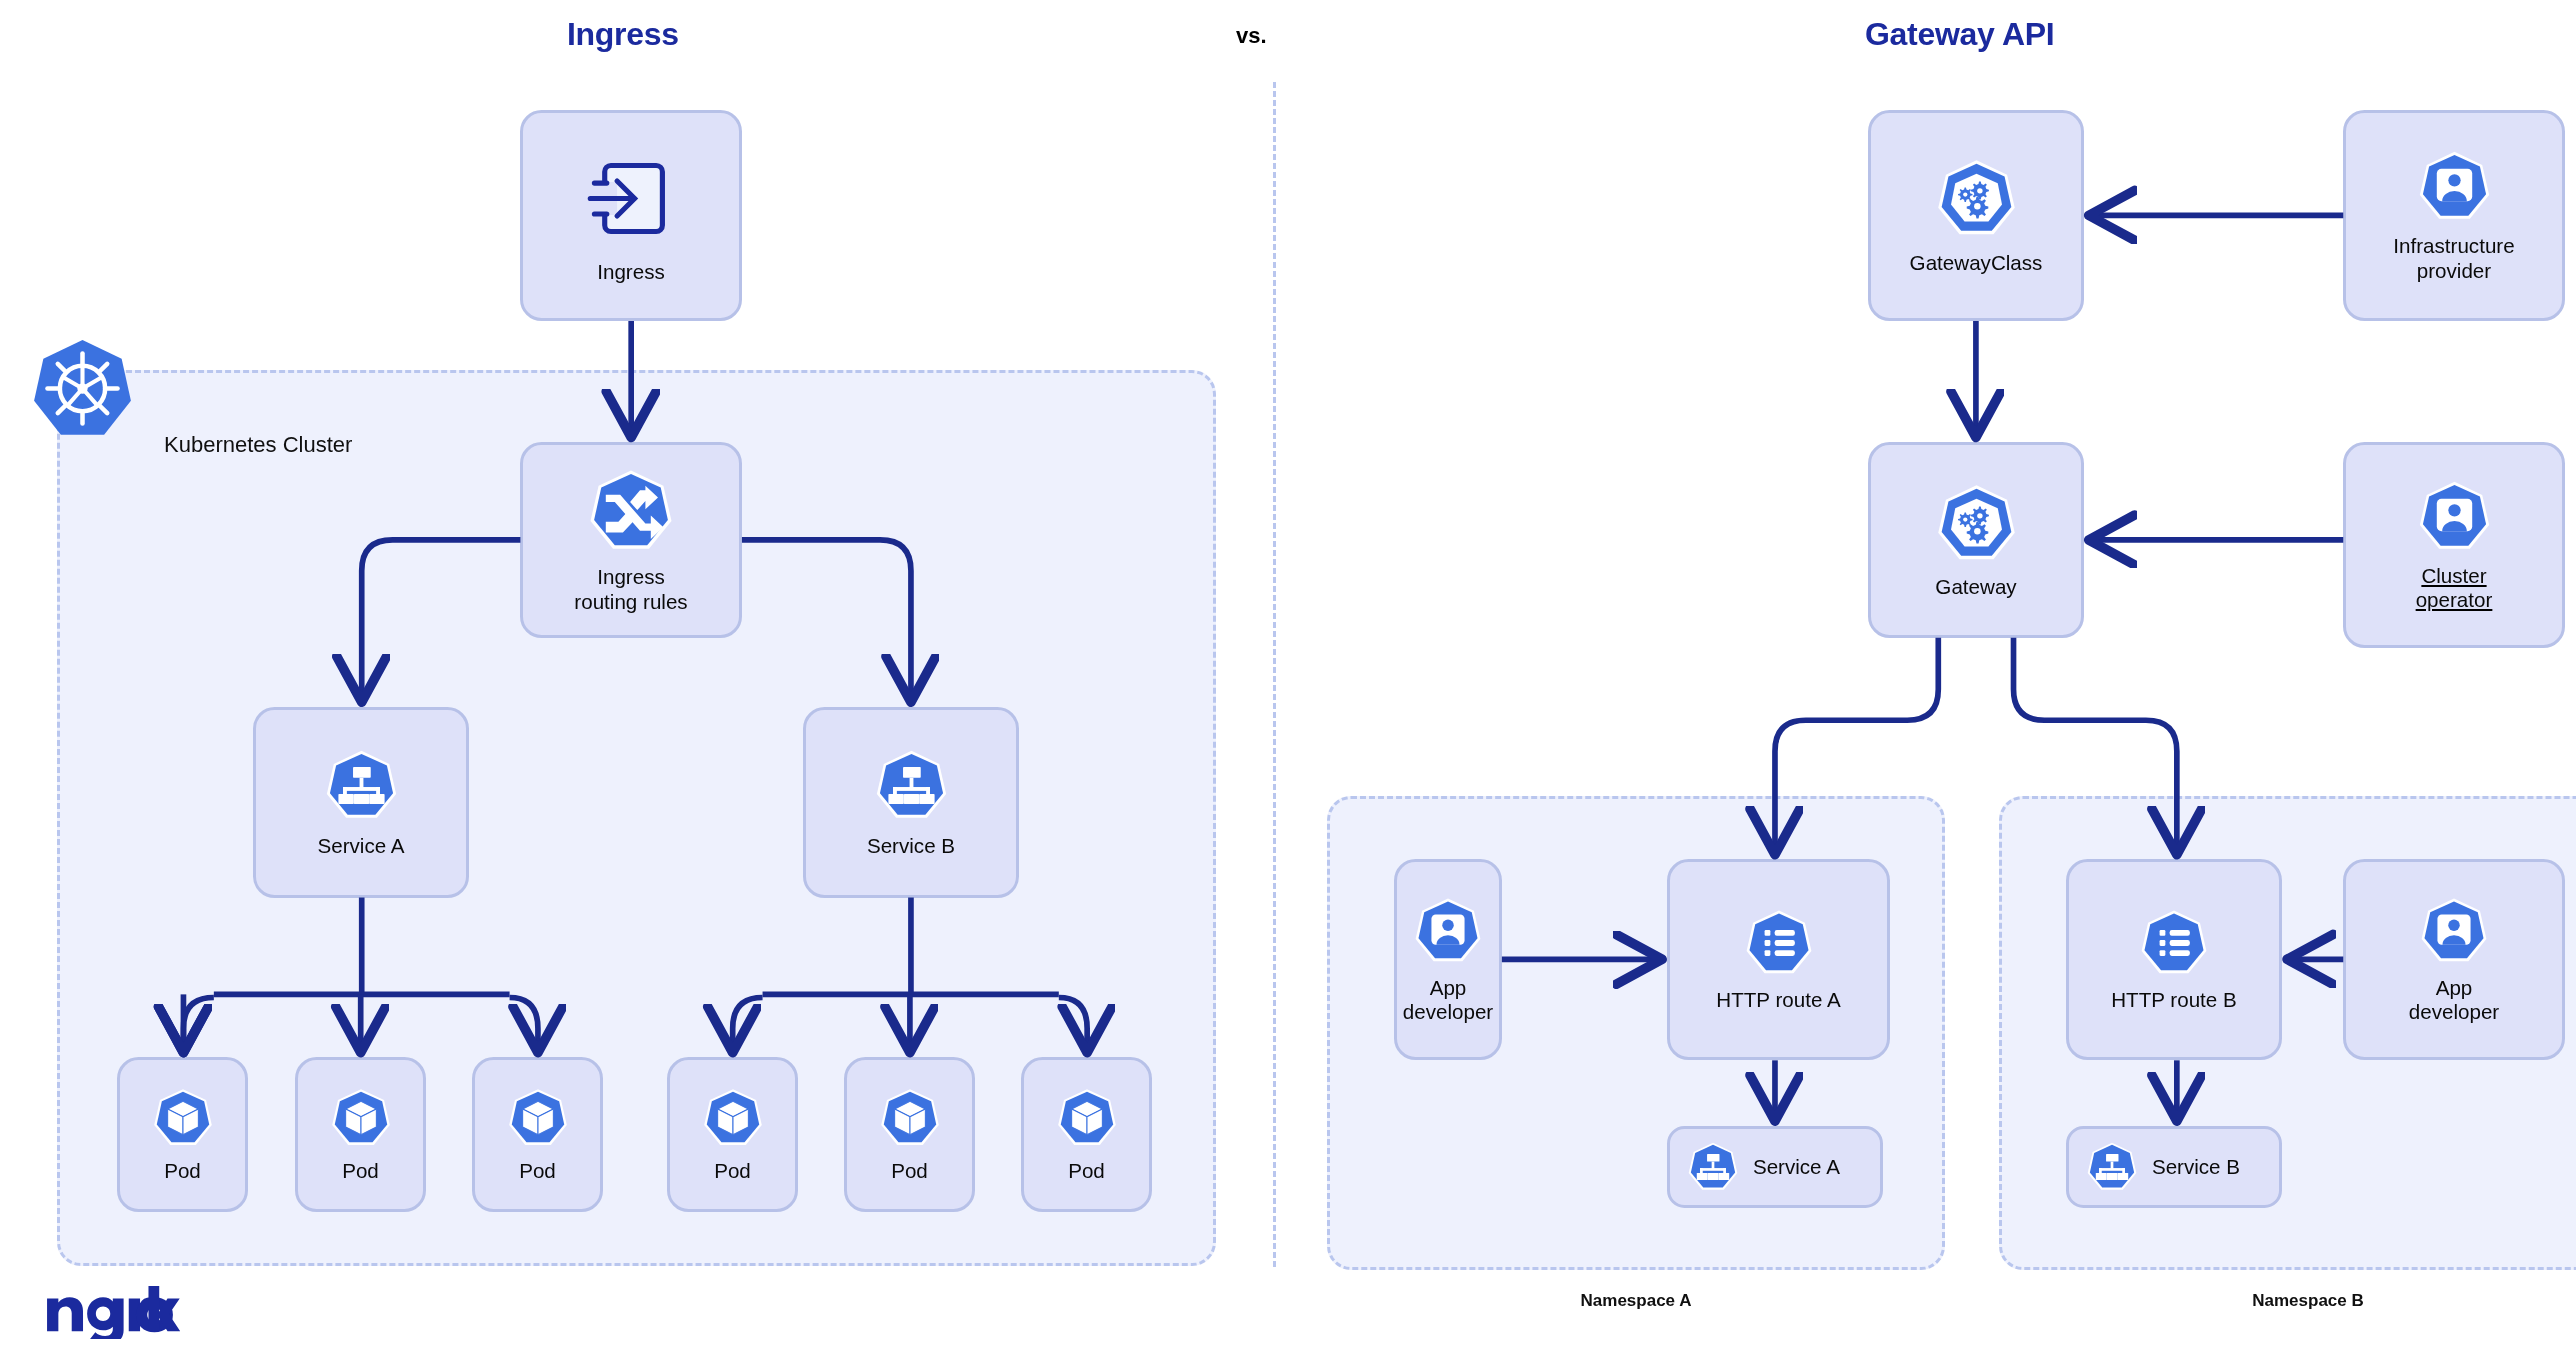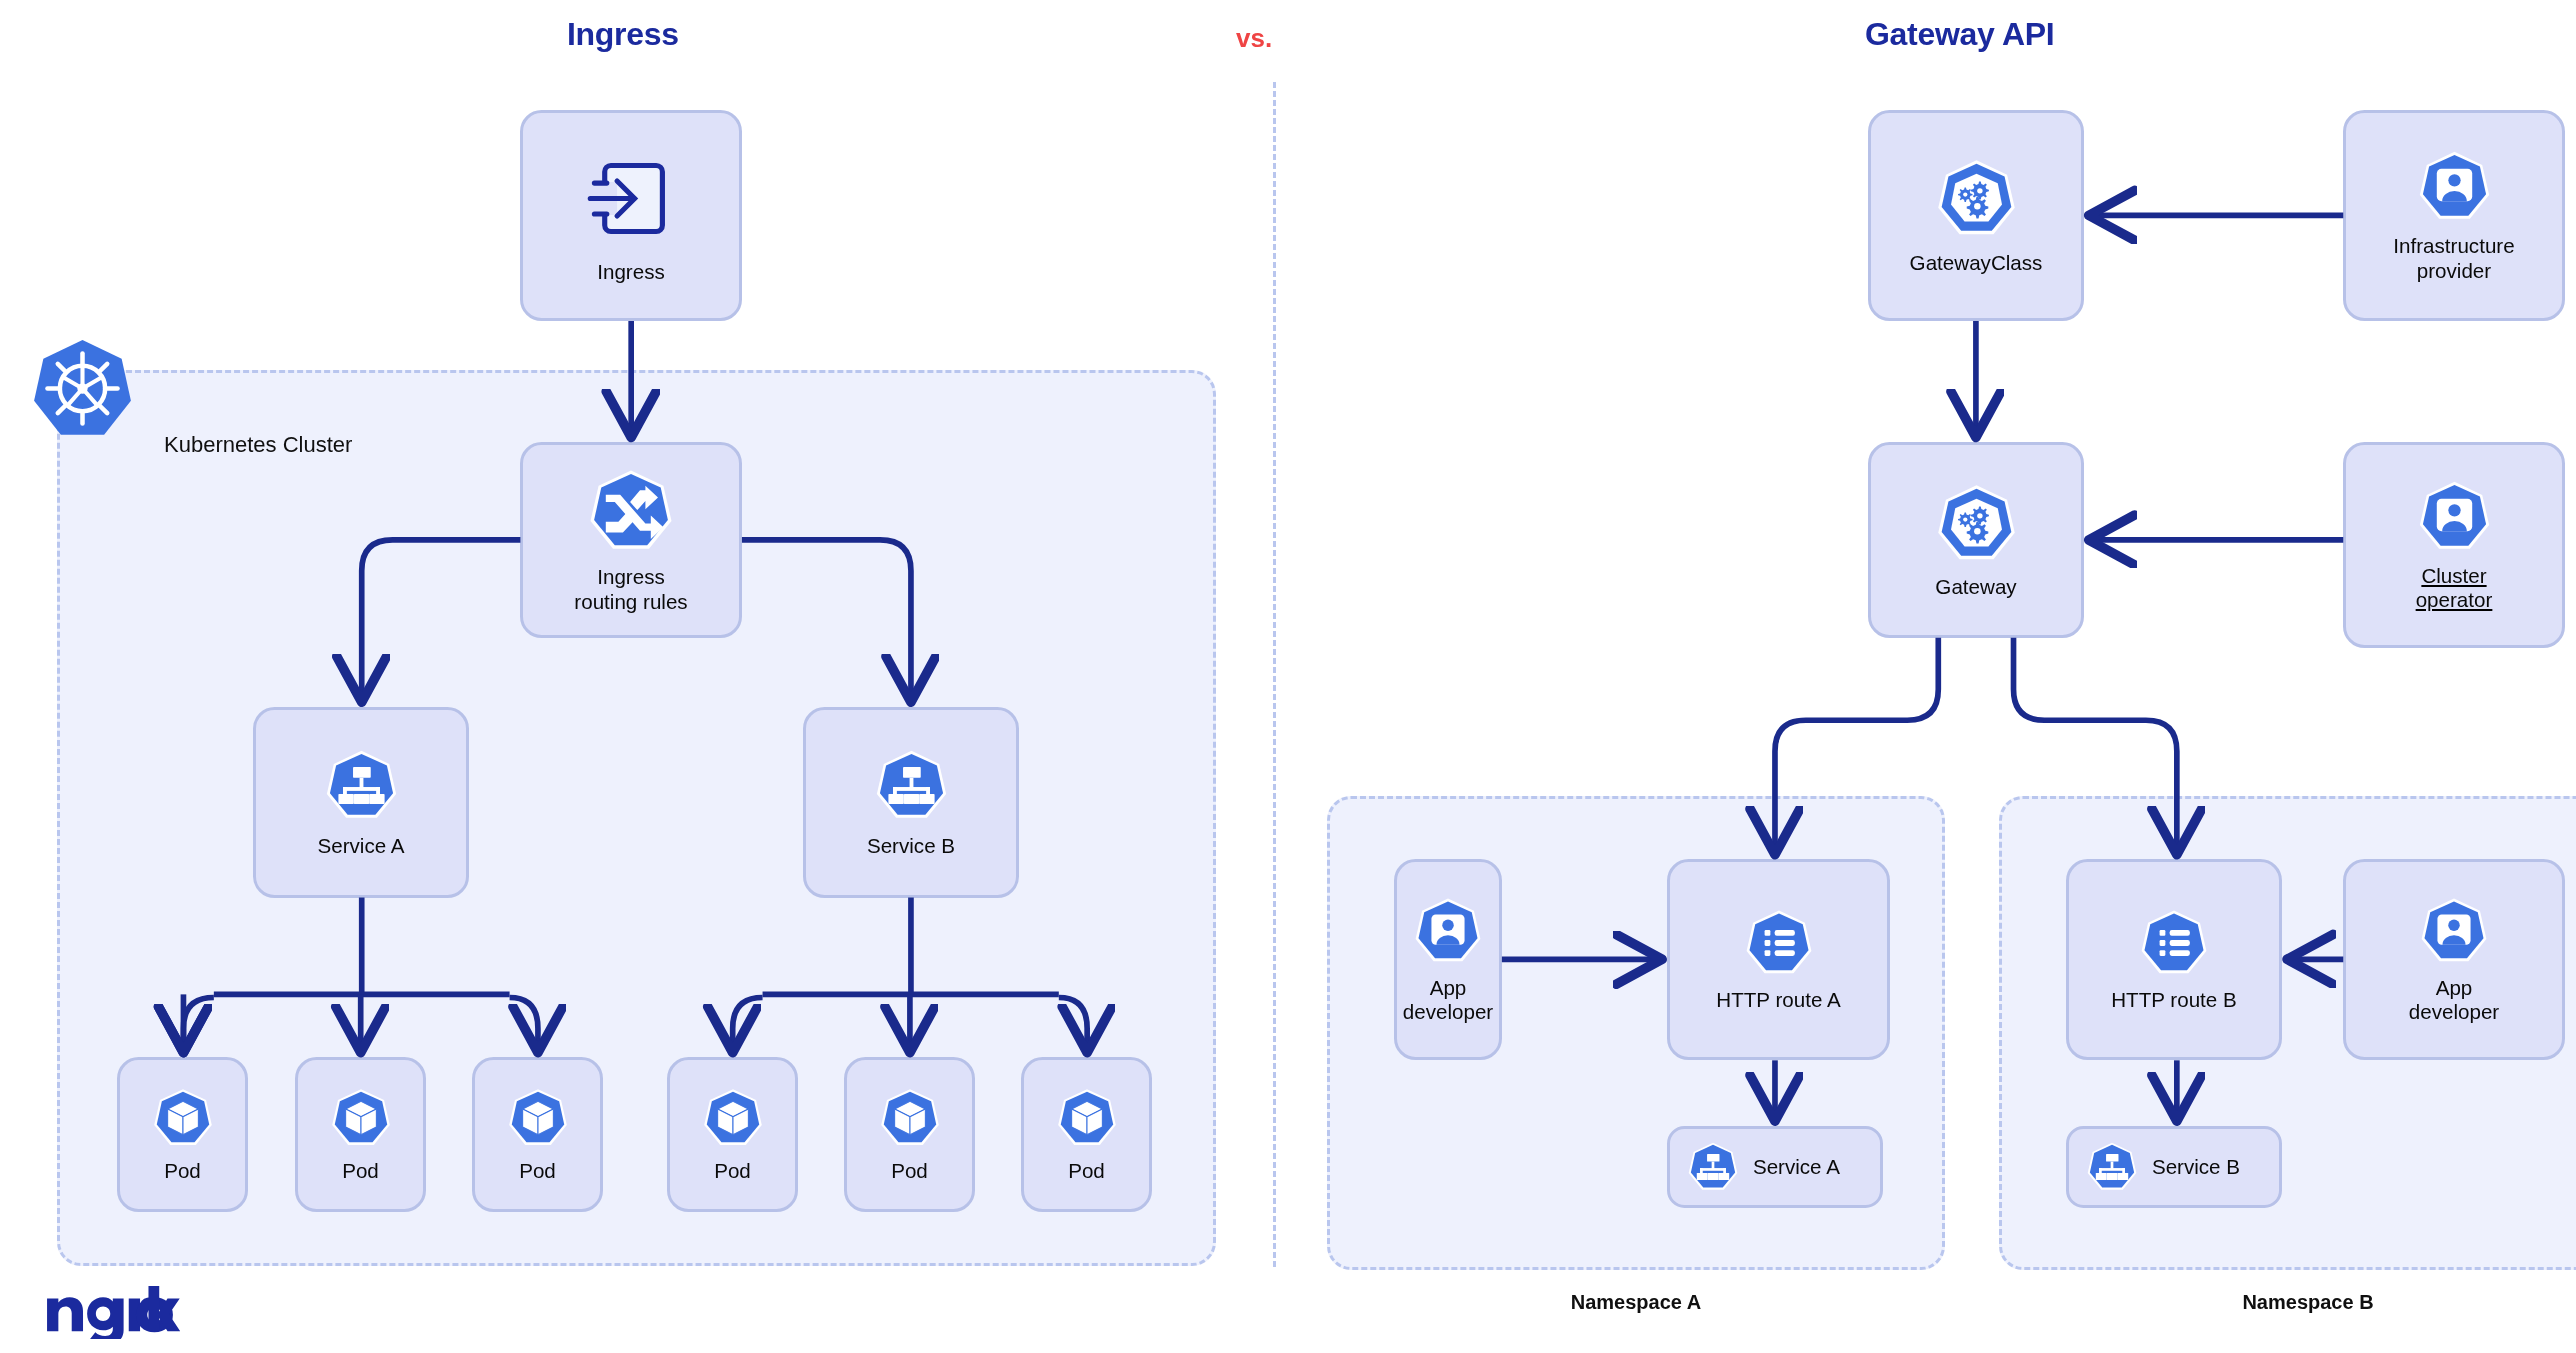--- a/index.html
+++ b/index.html
@@ -1,27 +1,27 @@
 <!DOCTYPE html>
 <html style="font-size:8.2px"><head>
 <meta charset="utf-8">
 <style>
   html,body{margin:0;padding:0;background:#ffffff;}
   body{font-family:"Liberation Sans",sans-serif;}
   #stage{position:relative;width:2655px;height:1354px;background:#ffffff;overflow:hidden;}
 
   .panel-title{position:absolute;color:#1b2a9e;font-weight:bold;font-size:32px;letter-spacing:-0.3px;white-space:nowrap;}
-  .vs-label{position:absolute;color:#ef4444;font-weight:bold;font-size:26px;white-space:nowrap;}
+  .vs-label{position:absolute;color:#000000;font-weight:bold;font-size:22px;white-space:nowrap;}
 
   .divider{position:absolute;width:0;border-left:3.6px dashed #b9c6ee;}
 
   .cluster-box{position:absolute;background:#eef1fd;border:3.6px dashed #b9c6ee;border-radius:24px;box-sizing:border-box;}
   .ns-box{position:absolute;background:#eef1fd;border:3.6px dashed #b9c6ee;border-radius:24px;box-sizing:border-box;}
   .cluster-label{position:absolute;color:#101010;font-weight:normal;font-size:22px;white-space:nowrap;}
-  .ns-label{position:absolute;color:#101010;font-weight:bold;font-size:20px;white-space:nowrap;text-align:center;}
+  .ns-label{position:absolute;color:#101010;font-weight:bold;font-size:17px;white-space:nowrap;text-align:center;}
 
   .node{position:absolute;background:#dee1f9;border:3.6px solid #b7c1e8;border-radius:21.6px;box-sizing:border-box;
         display:flex;flex-direction:column;align-items:center;justify-content:center;}
   .node .ico{line-height:0;}
   .node .lbl{color:#0a0a0a;font-size:20.6px;text-align:center;line-height:1.18;margin-top:9.3px;white-space:pre-line;}
 
   .node.inline{flex-direction:row;justify-content:flex-start;border-radius:17.5px;}
   .node.inline .lbl{margin-top:0;margin-left:13.4px;font-size:20.6px;}
 
   .svgl{position:absolute;left:0;top:0;width:2655px;height:1354px;pointer-events:none;}

